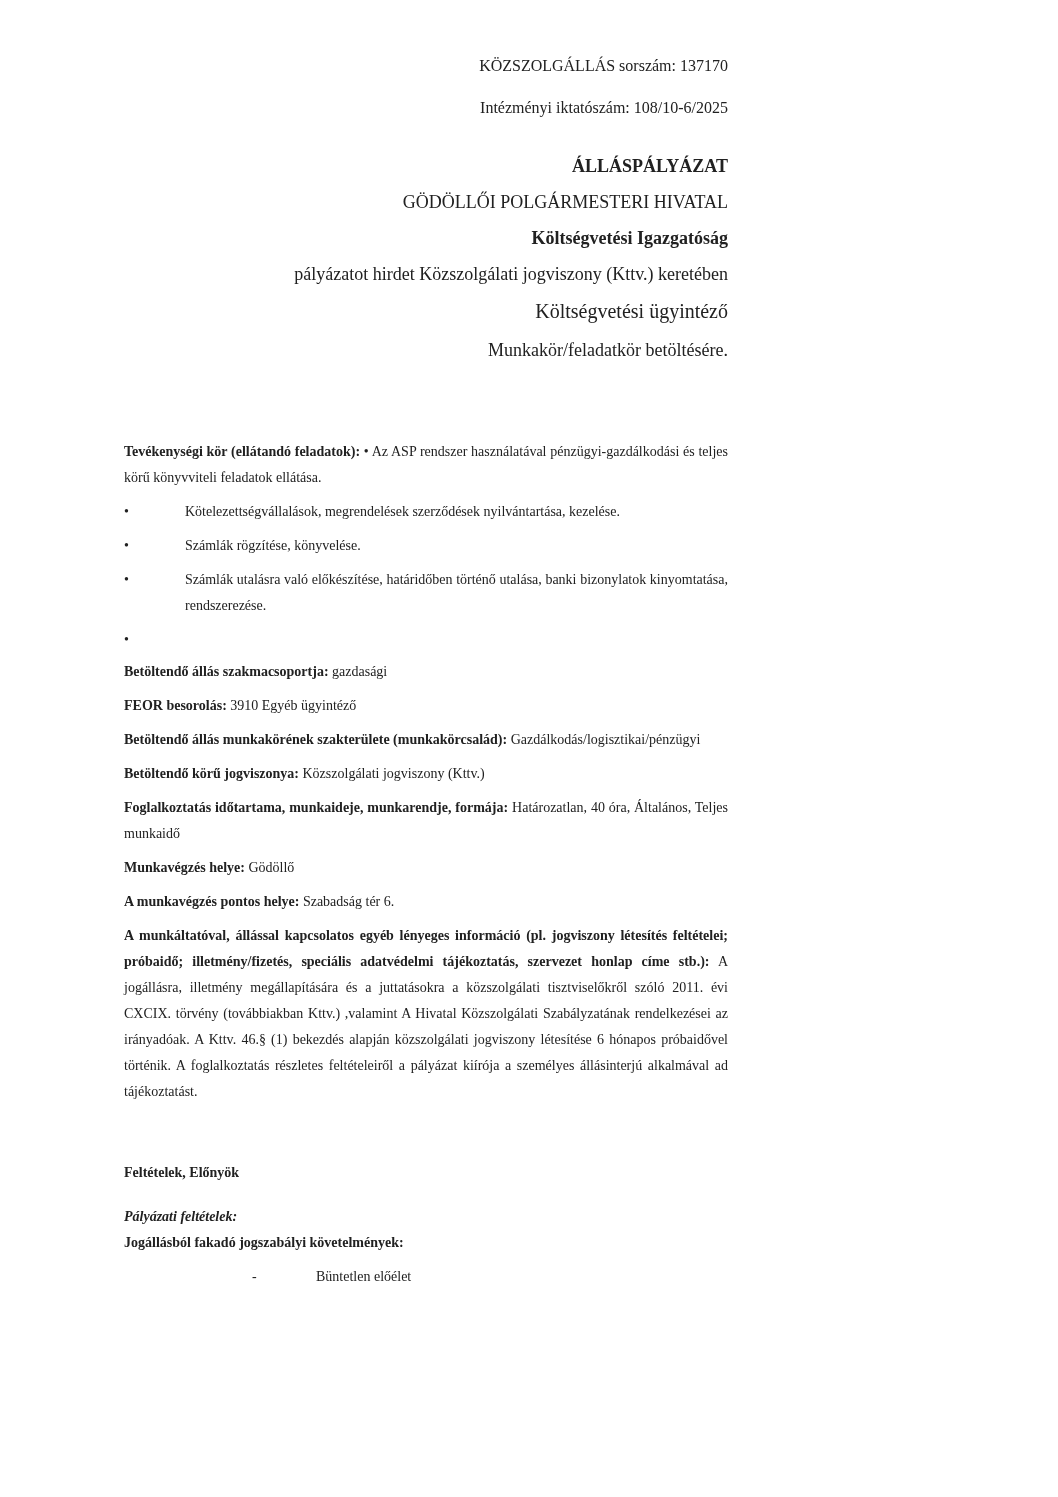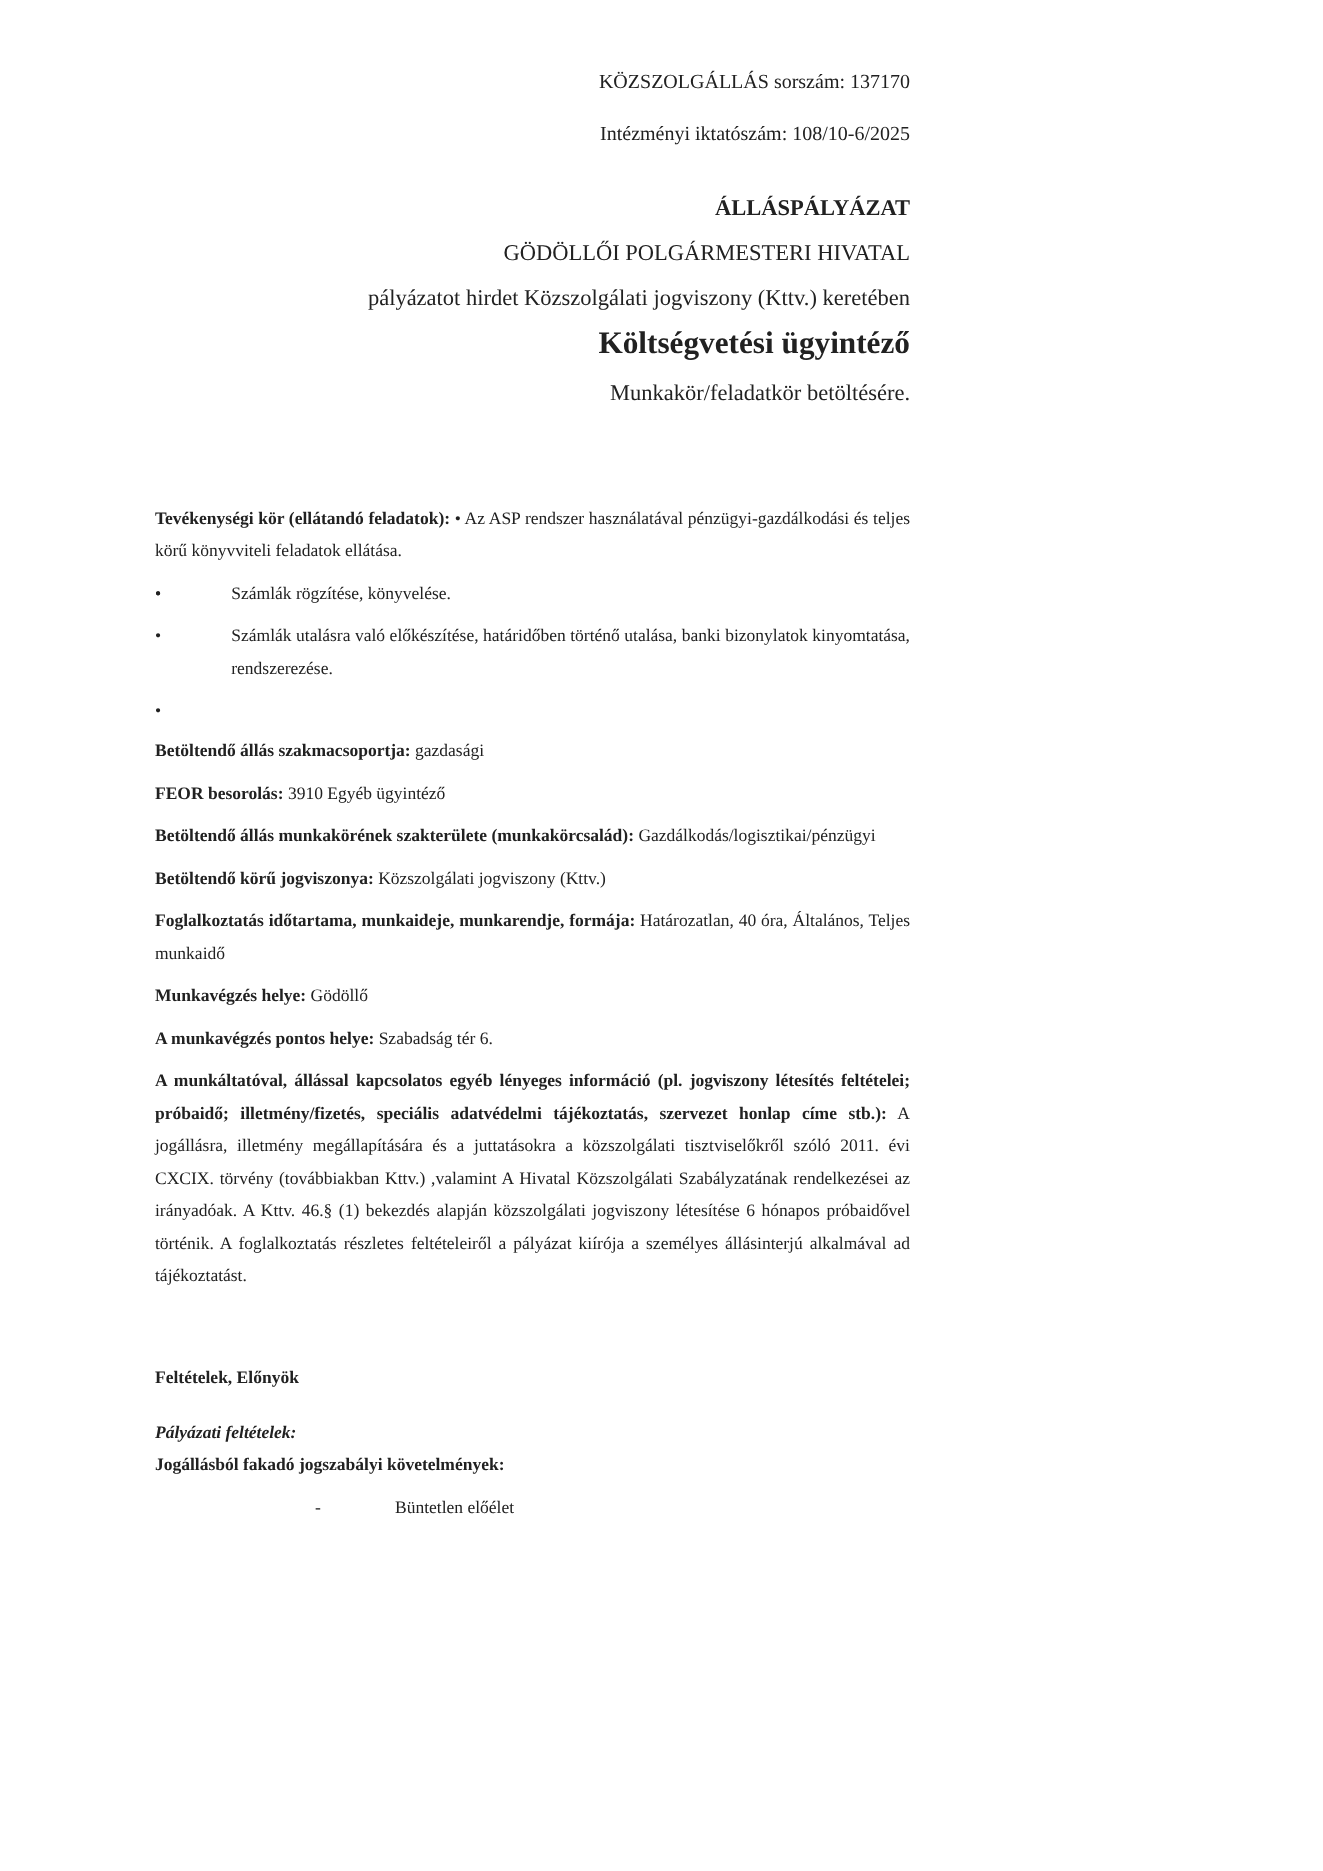--- a/index.html
+++ b/index.html
@@ -23,21 +23,21 @@
   }
   
   .doc-header { text-align: right; font-size: 16px; line-height: 22px; }
   .doc-header .hline1 { margin: 0; }
   .doc-header .hline2 { margin: 20px 0 0 0; }
   
   .title-block { text-align: right; margin-top: 34px; font-size: 18px; }
   .title-block > div { line-height: 26px; margin-top: 10px; }
   .title-block .t-head { font-weight: bold; margin-top: 0; }
   .title-block .t-dept { font-weight: bold; }
-  .title-block .t-pos  { font-weight: bold; font-size: 25px; line-height: 32px; margin-top: 8px; }
+  .title-block .t-pos  { font-weight: normal; font-size: 20px; line-height: 32px; margin-top: 8px; }
   
   .body-text { margin-top: 76px; font-size: 14px; }
   .body-text p, .body-text .bullet-item, .body-text .req-item {
     margin: 0 0 8px 0;
     line-height: 26px;
     text-align: justify;
   }
   .lbl { font-weight: bold; }
   .ital { font-style: italic; }
   .nw { white-space: nowrap; }
@@ -56,31 +56,32 @@
 <div class="page">
 
   <div class="doc-header">
     <p class="hline1">KÖZSZOLGÁLLÁS sorszám: 137170</p>
     <p class="hline2">Intézményi iktatószám: 108/10-6/2025</p>
   </div>
 
   <div class="title-block">
     <div class="t-head">ÁLLÁSPÁLYÁZAT</div>
     <div>GÖDÖLLŐI POLGÁRMESTERI HIVATAL</div>
+    <div class="t-dept">Költségvetési Igazgatóság</div>
     <div>pályázatot hirdet Közszolgálati jogviszony (Kttv.) keretében</div>
     <div class="t-pos">Költségvetési ügyintéző</div>
     <div>Munkakör/feladatkör betöltésére.</div>
   </div>
 
   <div class="body-text">
 
     <p><span class="lbl">Tevékenységi kör (ellátandó feladatok):</span> <span>• Az ASP rendszer használatával pénzügyi-gazdálkodási és teljes körű könyvviteli feladatok ellátása.</span></p>
 
     <div>
-      <div class="bullet-item"><span class="bullet">•</span></div>
+      <div class="bullet-item"><span class="bullet">•</span><span>Kötelezettségvállalások, megrendelések szerződések nyilvántartása, kezelése.</span></div>
       <div class="bullet-item"><span class="bullet">•</span><span>Számlák rögzítése, könyvelése.</span></div>
       <div class="bullet-item"><span class="bullet">•</span><span>Számlák utalásra való előkészítése, határidőben történő utalása, banki bizonylatok kinyomtatása, rendszerezése.</span></div>
       <div class="bullet-item"><span class="bullet">•</span></div>
     </div>
 
     <div class="details-block">
       <p><span class="lbl">Betöltendő állás szakmacsoportja:</span> <span>gazdasági</span></p>
       <p><span class="lbl">FEOR besorolás:</span> <span>3910 Egyéb ügyintéző</span></p>
       <p><span class="lbl">Betöltendő állás munkakörének szakterülete (munkakörcsalád):</span> <span class="nw">Gazdálkodás/logisztikai/pénzügyi</span></p>
       <p><span class="lbl">Betöltendő körű jogviszonya:</span> <span>Közszolgálati jogviszony (Kttv.)</span></p>

